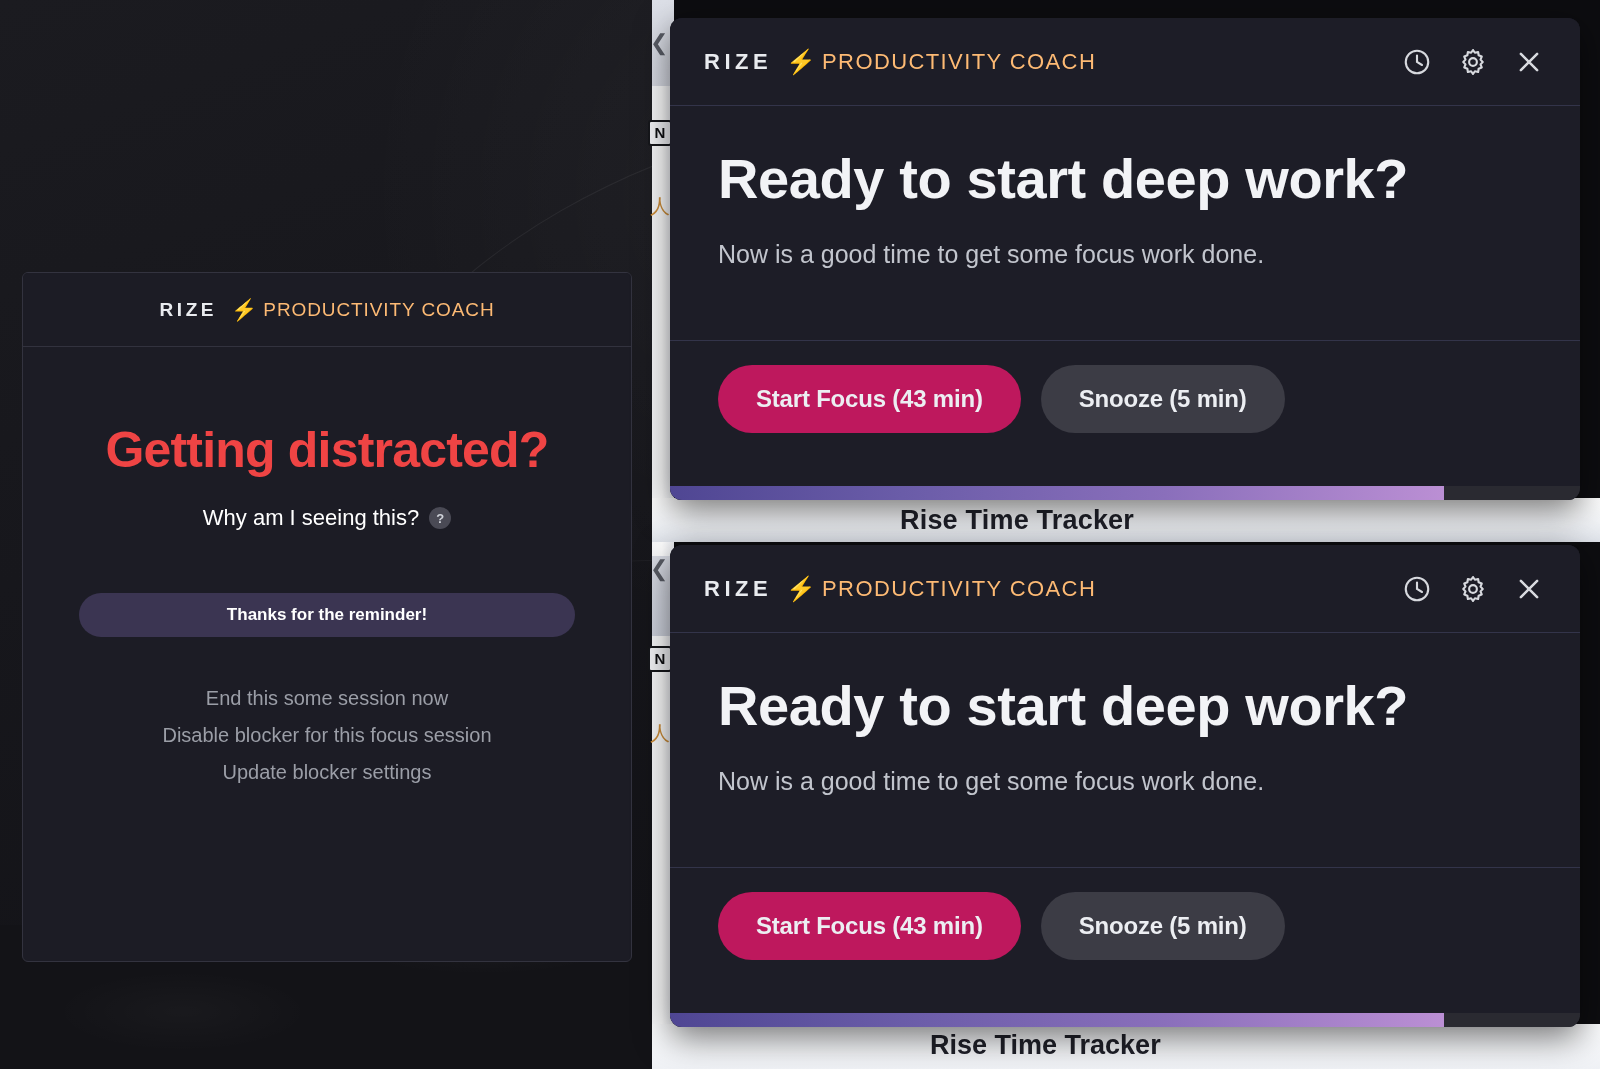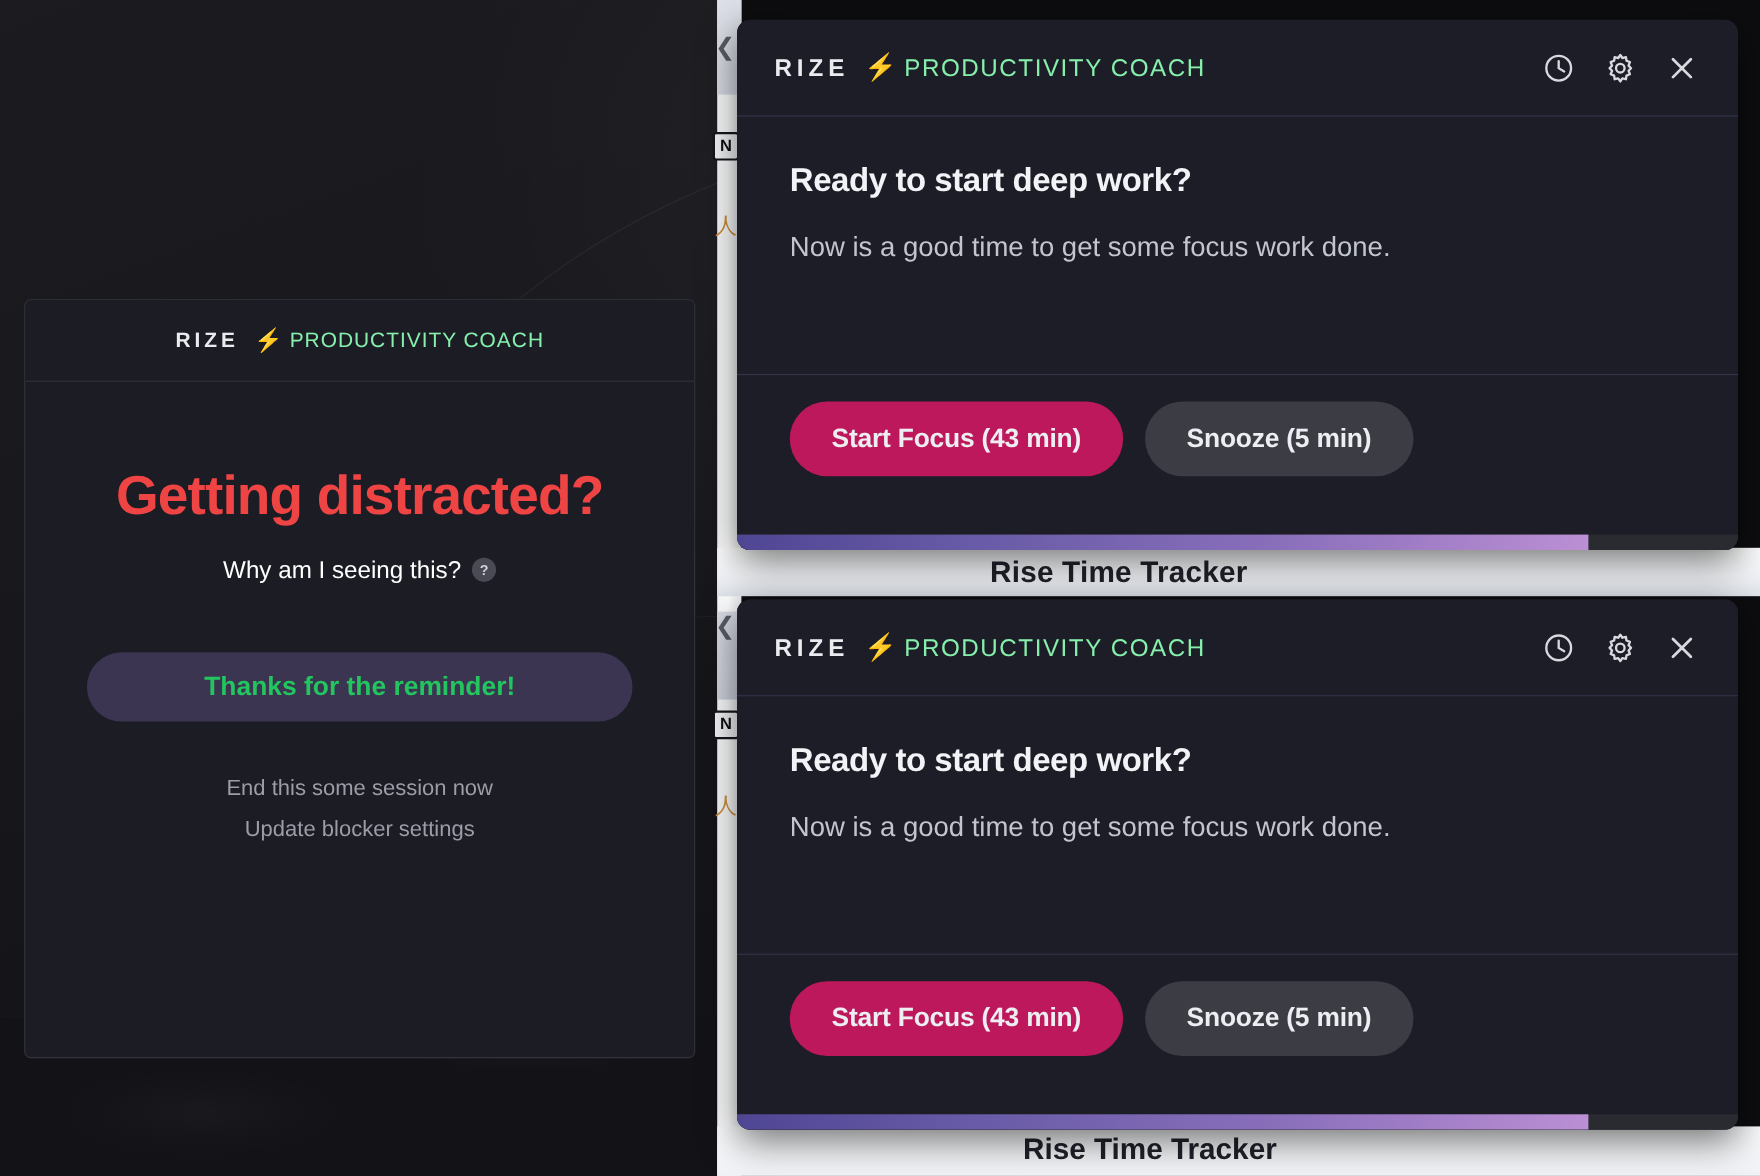--- a/index.html
+++ b/index.html
@@ -130,39 +130,39 @@
   }
   .panel-tr .panel-header, .panel-br .panel-header{ padding:0 34px; }
 
   .brand{ display:flex; align-items:center; gap:14px; }
   .brand-rize{
     color:#e9ebef; font-size:22px; font-weight:700; letter-spacing:4.5px;
   }
   .brand-sub{ display:flex; align-items:center; gap:6px; }
   .bolt{ color:#17b9d8; font-size:24px; line-height:1; display:block; }
   .brand-coach{
-    color:#86efac; font-size:22px; font-weight:500; letter-spacing:1.4px;
+    color:#fdba74; font-size:22px; font-weight:500; letter-spacing:1.4px;
   }
   .panel-left .brand-rize{ font-size:19px; letter-spacing:3.6px; }
   .panel-left .brand-coach{ font-size:19px; letter-spacing:0.9px; }
   .panel-left .bolt{ font-size:21px; }
 
   .header-actions{
     margin-left:auto; display:flex; align-items:center; gap:22px;
   }
   .hicon{
     width:34px; height:34px; display:flex; align-items:center; justify-content:center;
     color:#d7d9de; cursor:pointer;
   }
   .hicon svg{ display:block; }
 
   .panel-body{ padding:42px 48px 34px 48px; }
   .panel-tr .panel-body, .panel-br .panel-body{ height:234px; }
   .title-big{
-    color:#f2f3f6; font-size:30px; font-weight:700; letter-spacing:-0.4px;
+    color:#f2f3f6; font-size:56px; font-weight:700; letter-spacing:-0.4px;
     line-height:1.1;
   }
   .subtitle{
     margin-top:30px; color:#c2c5cd; font-size:25px; font-weight:400;
   }
 
   .actions-row{
     display:flex; align-items:center; gap:20px;
     padding:24px 48px 0 48px;
     border-top:1px solid #33344a; margin-top:0;
@@ -196,23 +196,23 @@
     margin-top:26px; display:flex; align-items:center; justify-content:center; gap:10px;
   }
   .why-text{ color:#ffffff; font-size:22px; }
   .help-badge{
     width:22px; height:22px; border-radius:50%; background:#4a4a55;
     color:#cfd2d9; font-size:13px; font-weight:700;
     display:flex; align-items:center; justify-content:center; cursor:pointer;
   }
   .left-buttons{ margin-top:62px; display:flex; flex-direction:column; gap:16px; align-items:center; }
   .left-pill{
-    width:496px; height:63px; border-radius:999px; border:none; cursor:pointer;
-    color:#22c55e; font-family:"Liberation Sans", sans-serif;
-    font-size:24px; font-weight:700;
+    width:496px; height:44px; border-radius:999px; border:none; cursor:pointer;
+    color:#ffffff; font-family:"Liberation Sans", sans-serif;
+    font-size:17px; font-weight:700;
     display:flex; align-items:center; justify-content:center;
   }
   .left-pill.primary{ background:#3b3552; }
   .left-pill.secondary{ background:#4a4a52; }
   .left-links{ margin-top:50px; display:flex; flex-direction:column; gap:14px; align-items:center; }
   .left-link{
     color:#9b9ea7; font-size:20px; cursor:pointer; text-decoration:none;
   }
 </style>
 </head>
@@ -260,20 +260,21 @@
         <span class="why-text">Why am I seeing this?</span>
         <span class="help-badge">?</span>
       </div>
 
       <div class="left-buttons">
         <button class="left-pill primary">Thanks for the reminder!</button>
       </div>
 
       <div class="left-links">
         <a class="left-link">End this some session now</a>
+        <a class="left-link">Disable blocker for this focus session</a>
         <a class="left-link">Update blocker settings</a>
       </div>
     </div>
   </div>
 
   <div class="panel panel-tr">
     <div class="panel-header">
       <div class="brand">
         <span class="brand-rize">RIZE</span>
         <span class="brand-sub">

